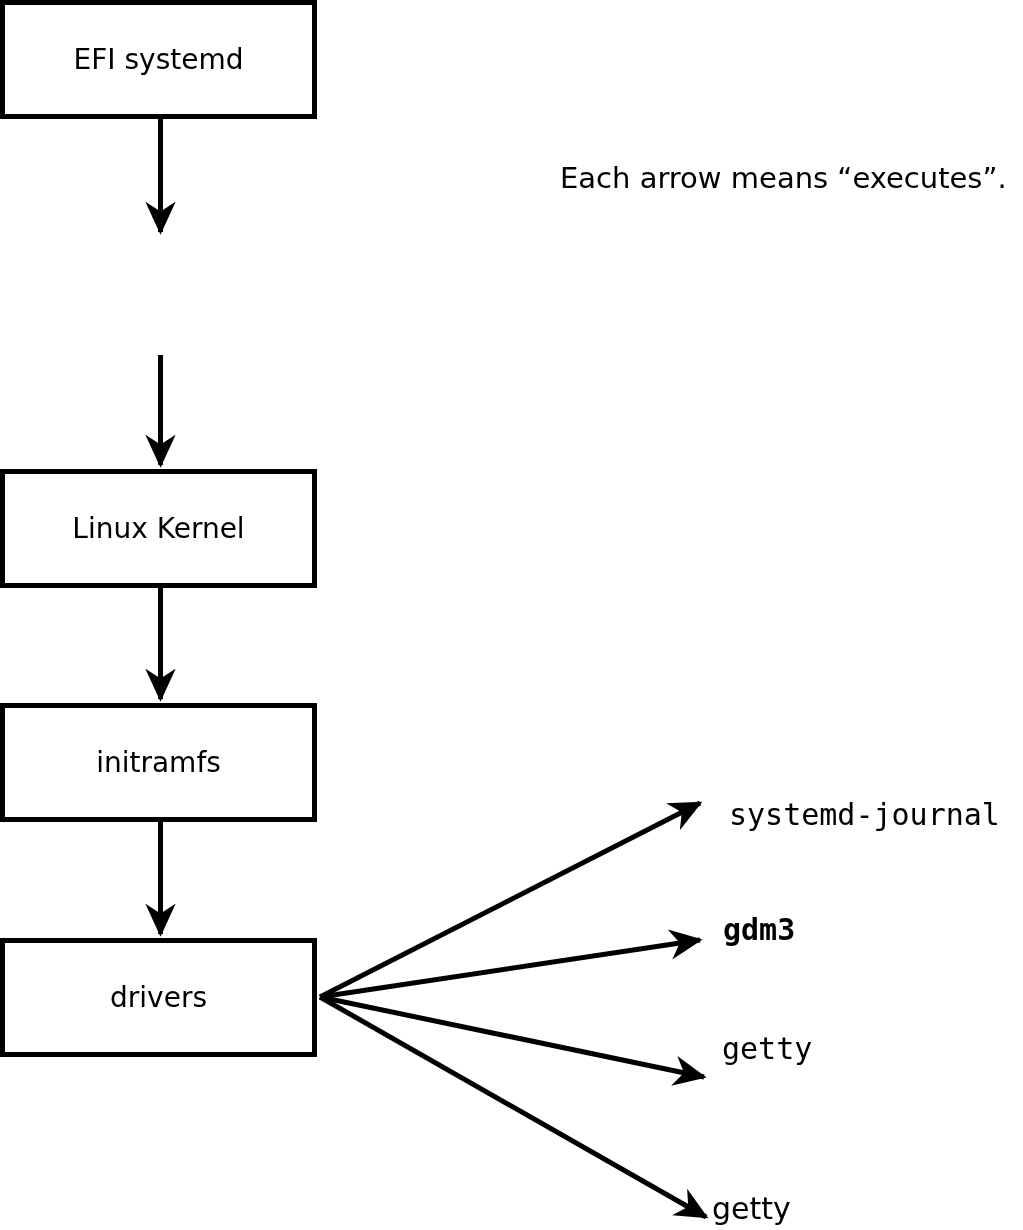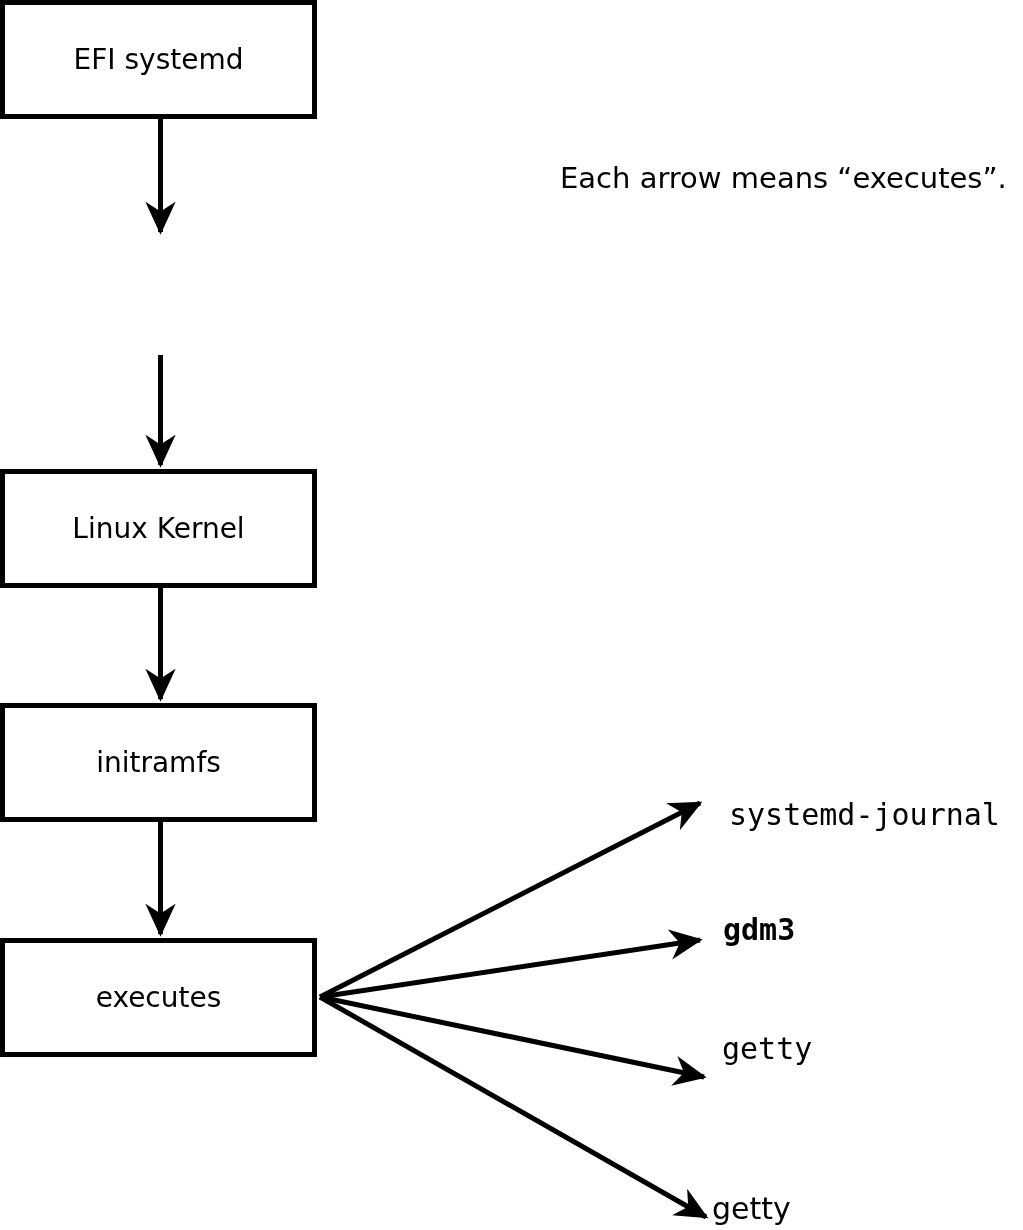--- a/index.html
+++ b/index.html
@@ -93,21 +93,21 @@
   <div class="box box-efi">
     <span>EFI systemd</span>
   </div>
   <div class="box box-kernel">
     <span>Linux Kernel</span>
   </div>
   <div class="box box-initramfs">
     <span>initramfs</span>
   </div>
   <div class="box box-systemd">
-    <span>executes</span>
+    <span>drivers</span>
   </div>
 
   <div class="proc-label proc-journal">systemd-journal</div>
   <div class="proc-label proc-gdm3">gdm3</div>
   <div class="proc-label proc-getty">getty</div>
   <div class="proc-label proc-sshd">getty</div>
 
 </div>
 
 </body></html>

